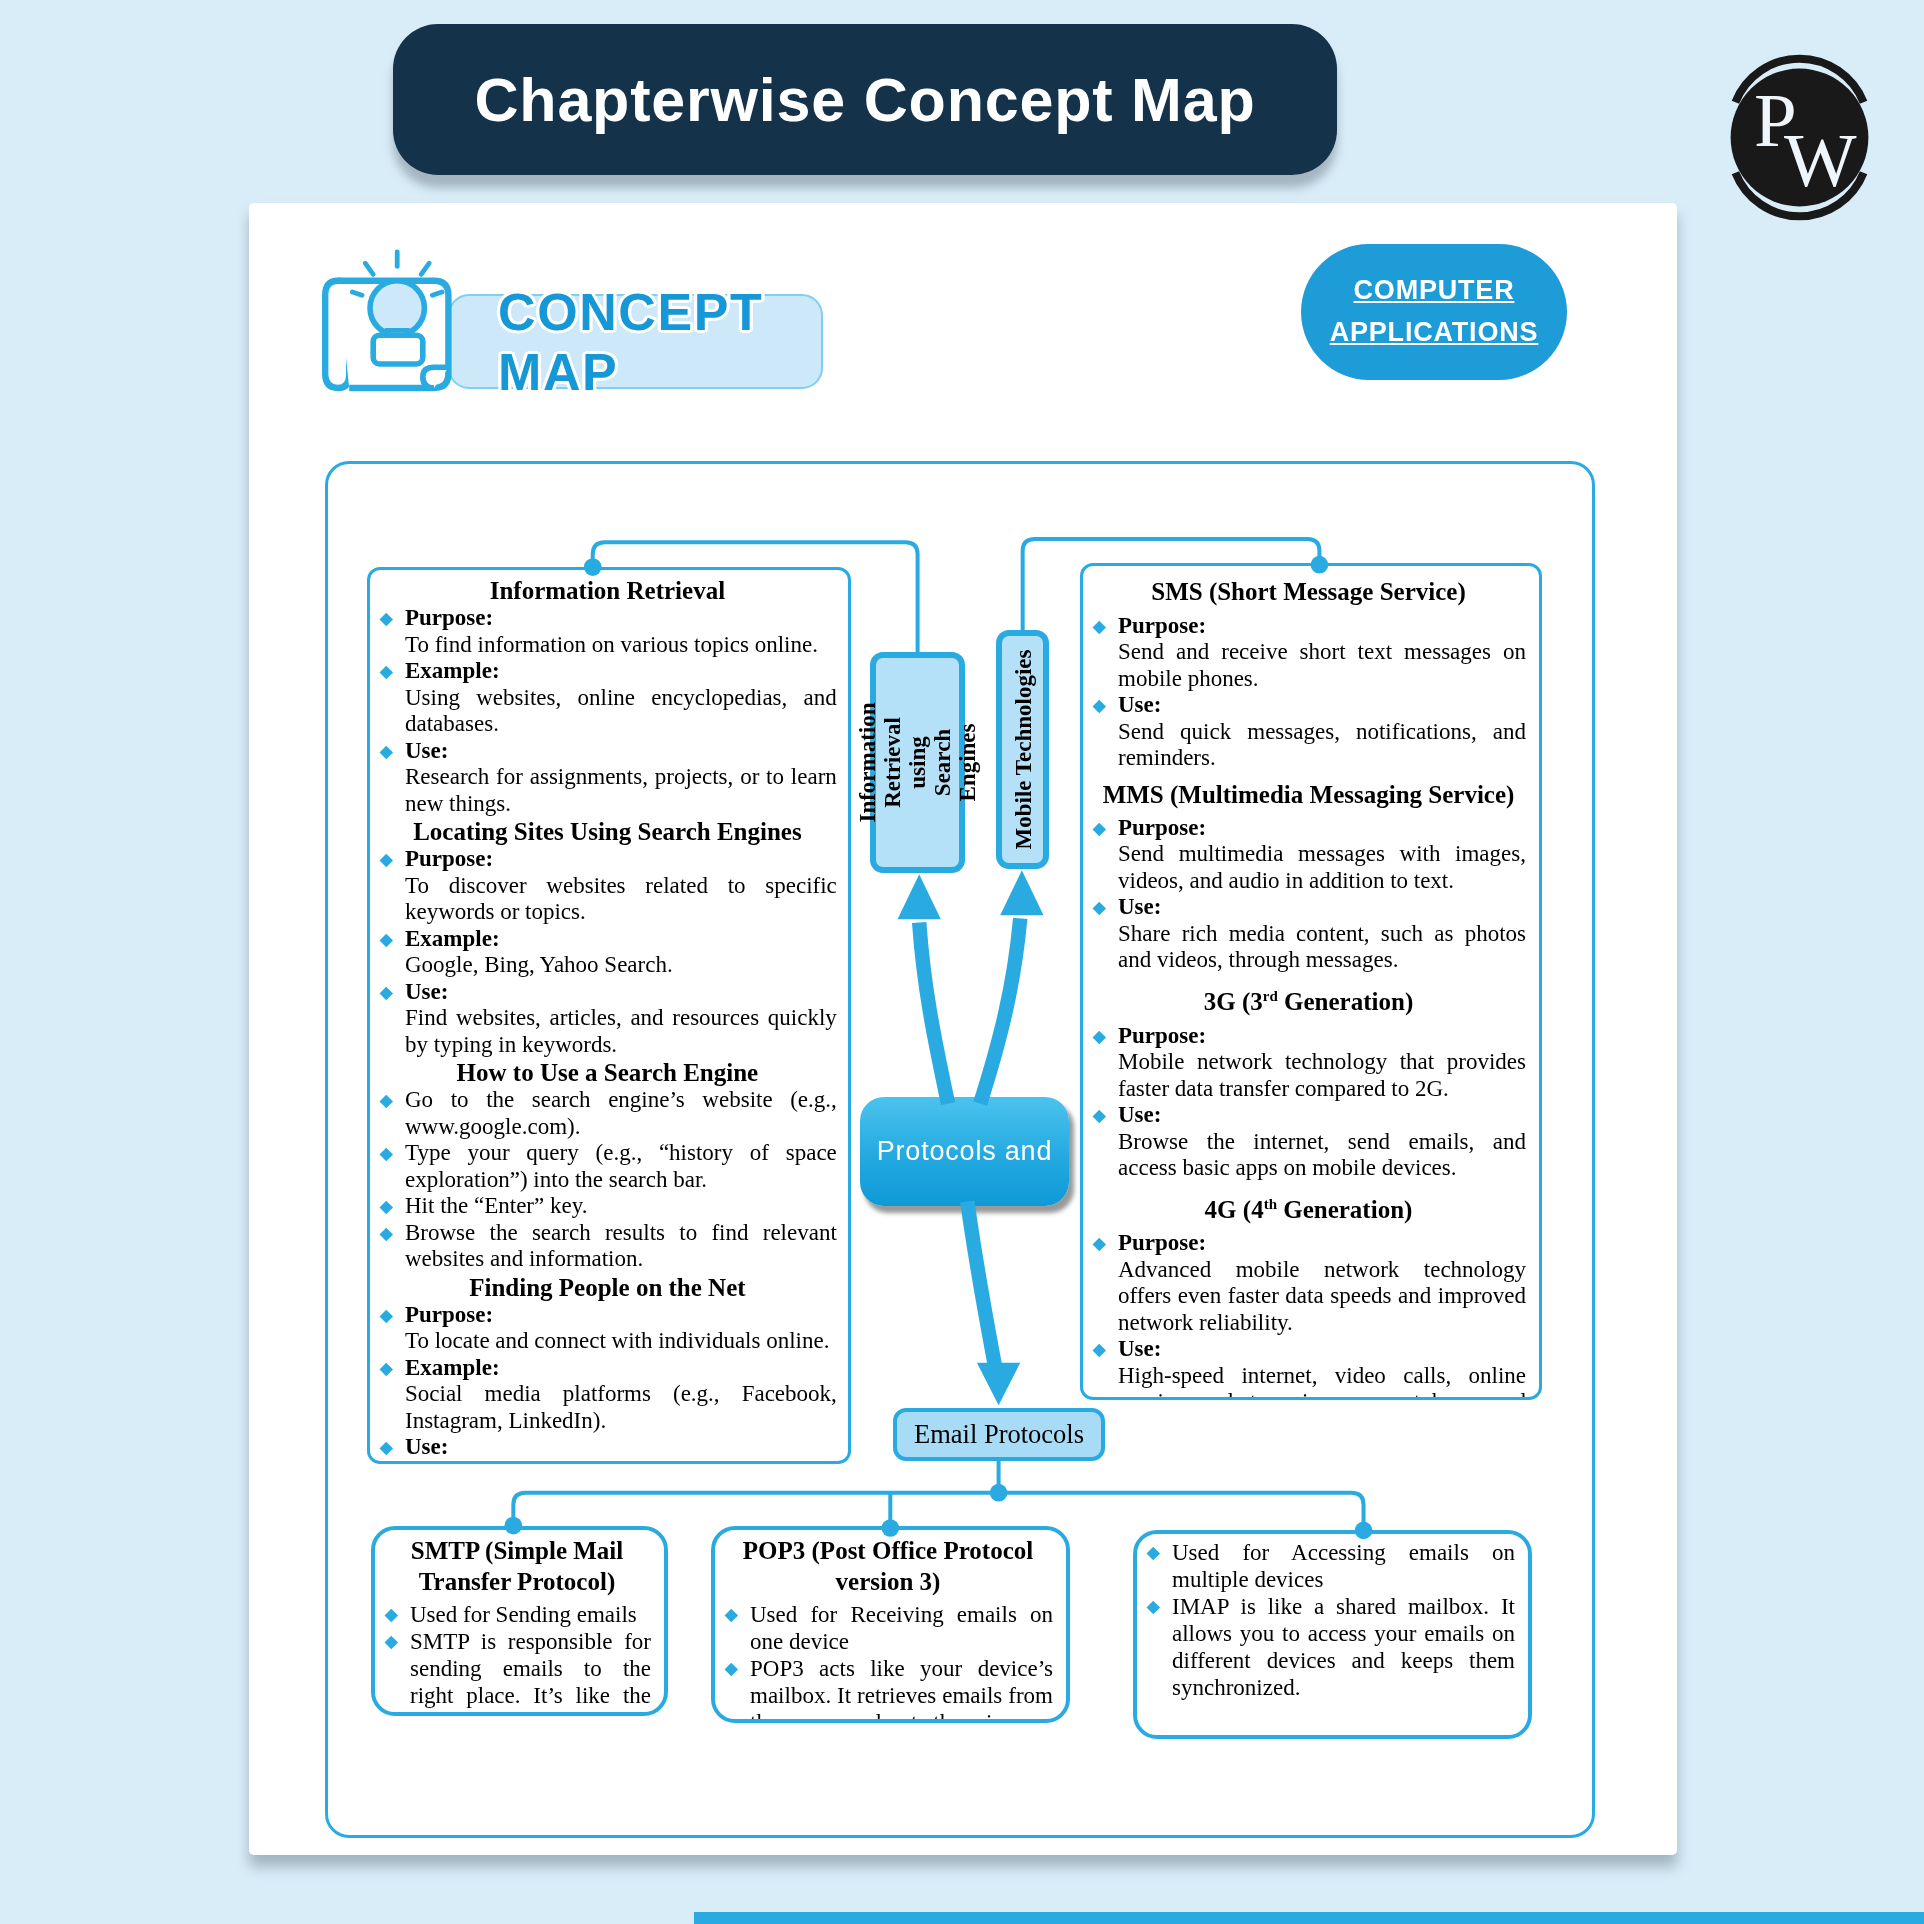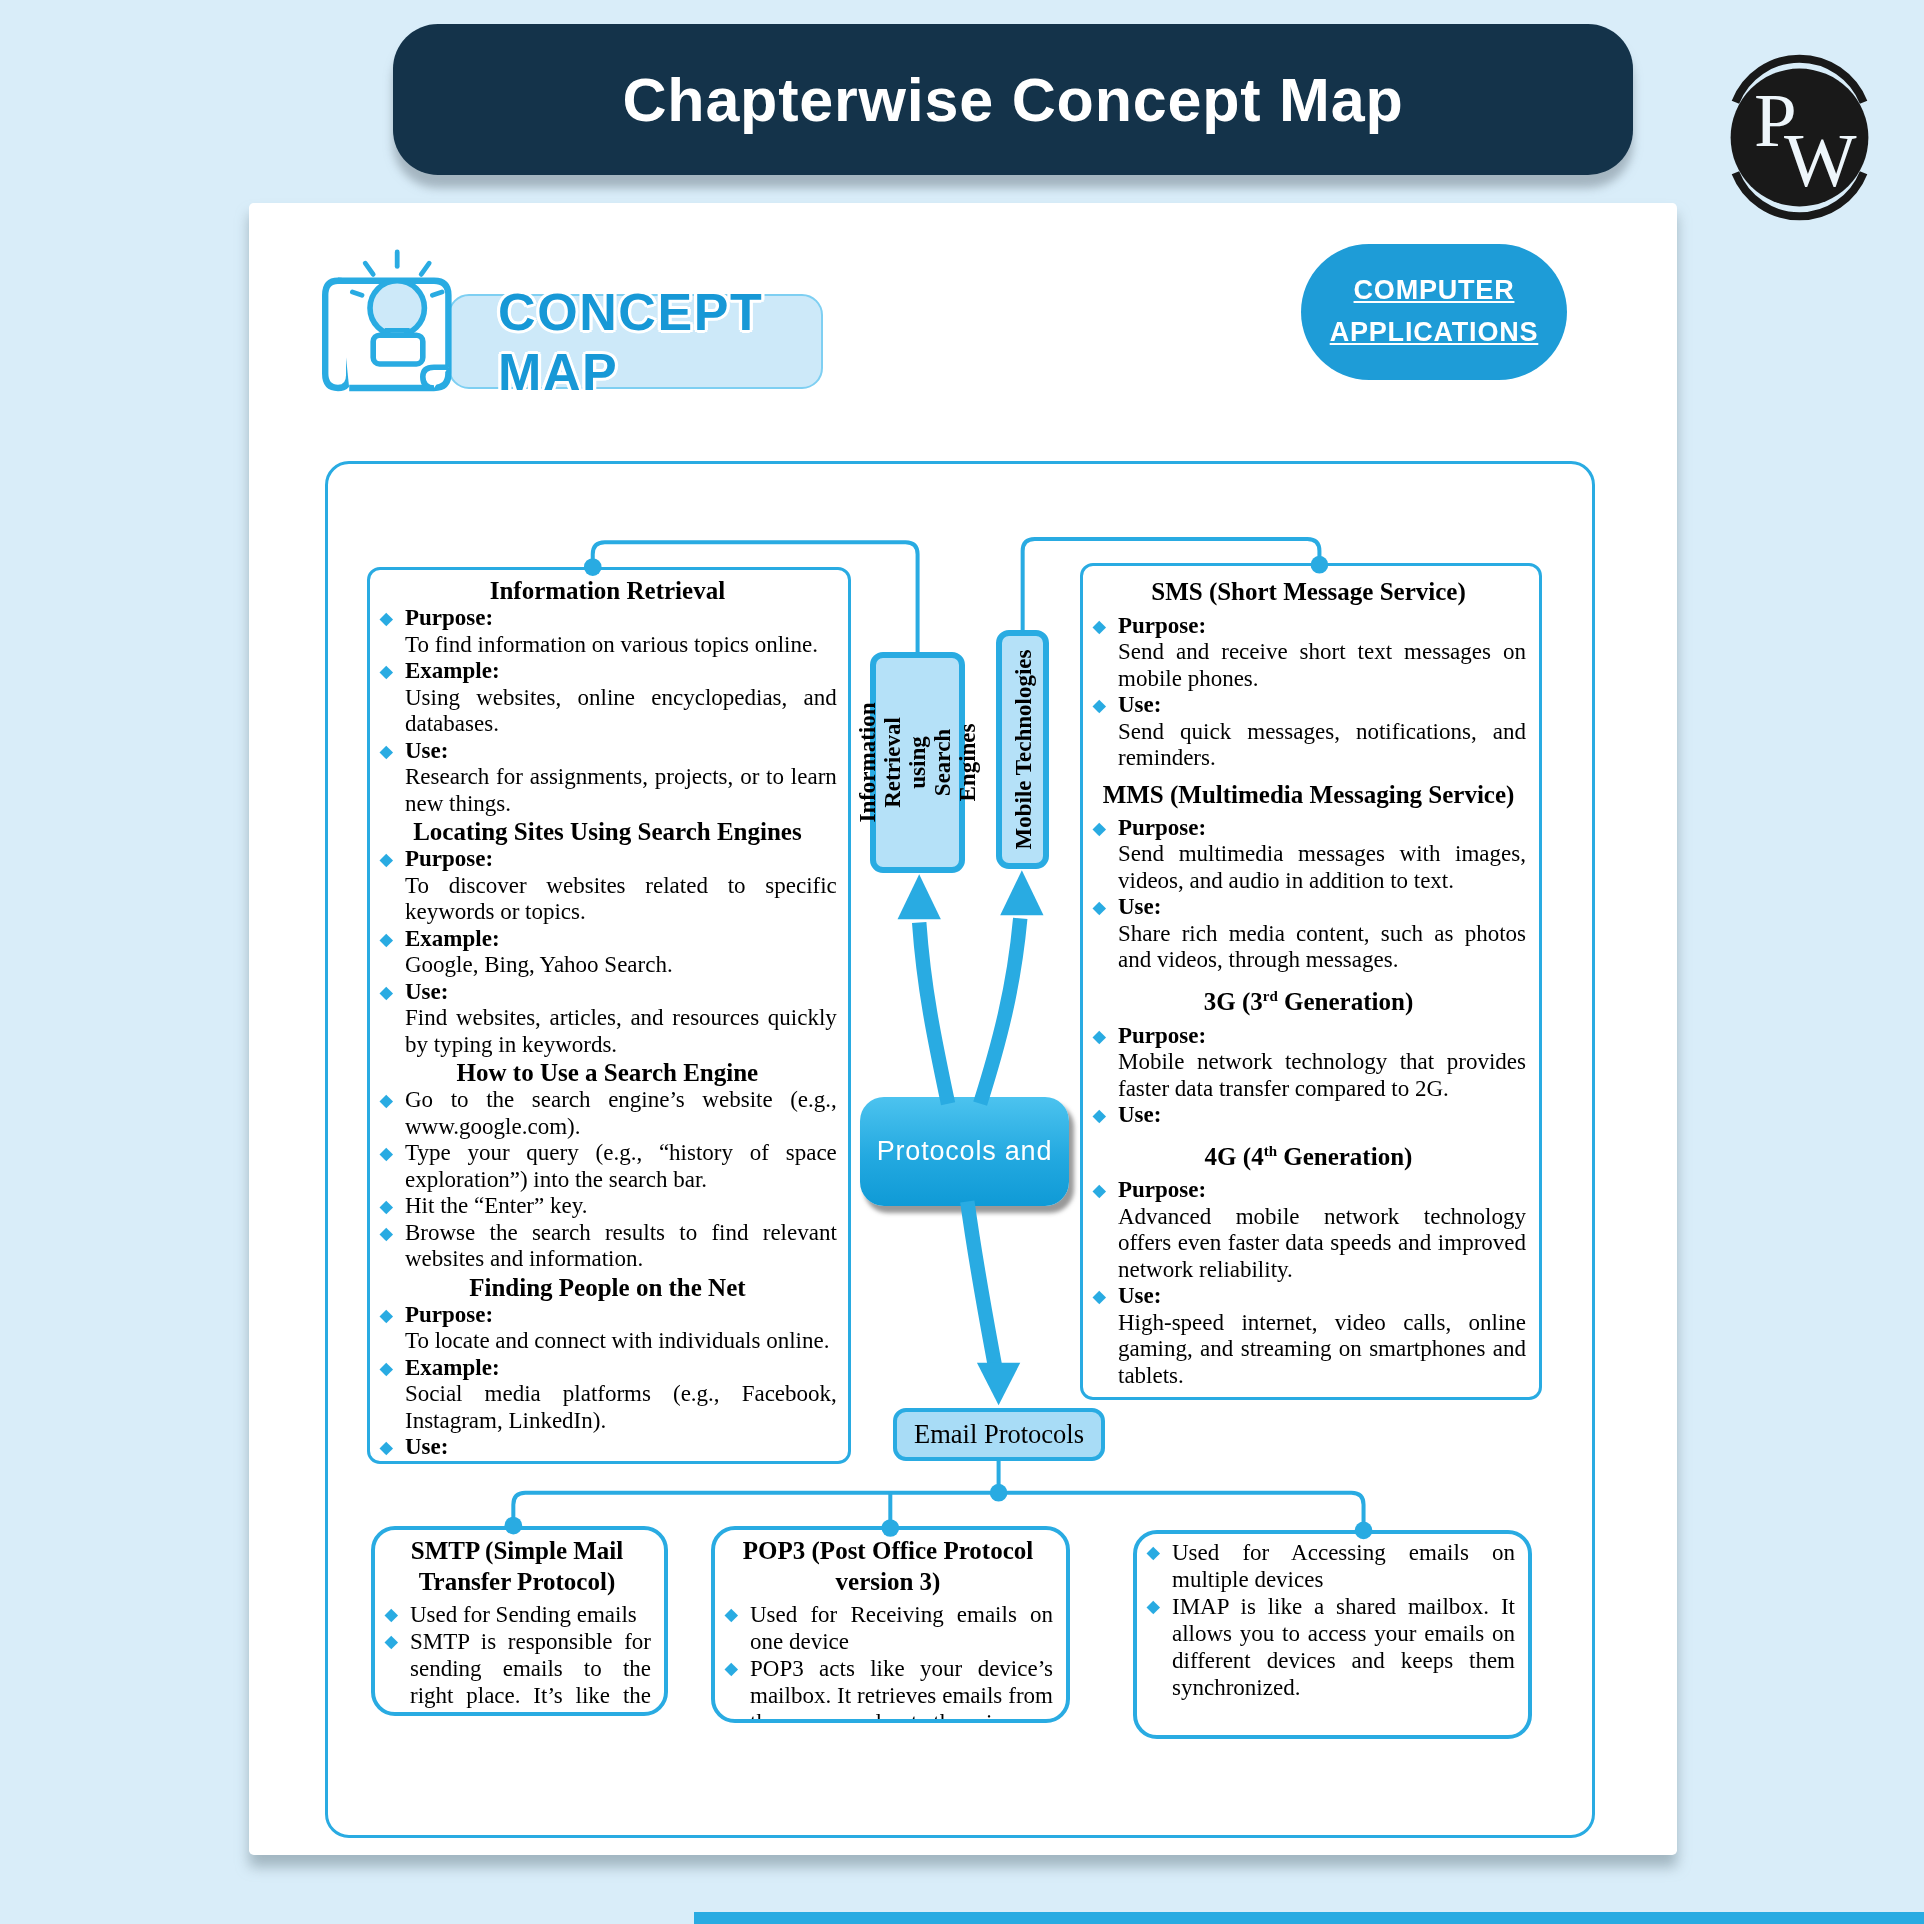--- a/index.html
+++ b/index.html
@@ -12,21 +12,21 @@
   *{box-sizing:border-box;margin:0;padding:0;}
   html,body{width:1925px;height:1925px;}
   body{
     position:relative;
     background:var(--bg);
     font-family:"Liberation Serif", serif;
     overflow:hidden;
   }
   
   .title-banner{
-    position:absolute;left:393px;top:24px;width:1240px;height:151px;
+    position:absolute;left:393px;top:24px;width:944px;height:151px;
     background:var(--navy);border-radius:45px;
     display:flex;align-items:center;justify-content:center;
     box-shadow:0 13px 9.6px rgba(120,135,145,0.55);
   }
   .title-banner span{
     color:#ffffff;font-family:"Liberation Sans",sans-serif;
     font-weight:bold;font-size:61px;letter-spacing:0.8px;
   }
   .pw-logo{position:absolute;left:1713px;top:51px;width:173px;height:173px;}
   
@@ -279,20 +279,21 @@
       <span class="diamond">◆</span>
       <div class="bullet-body">
         <div class="bullet-label">Purpose:</div>
         <div class="bullet-desc">Mobile network technology that provides faster data transfer compared to 2G.</div>
       </div>
     </div>
     <div class="bullet-item">
       <span class="diamond">◆</span>
       <div class="bullet-body">
         <div class="bullet-label">Use:</div>
+        <div class="bullet-desc">Browse the internet, send emails, and access basic apps on mobile devices.</div>
       </div>
     </div>
     <div class="sec-heading">4G (4<sup>th</sup> Generation)</div>
     <div class="bullet-item">
       <span class="diamond">◆</span>
       <div class="bullet-body">
         <div class="bullet-label">Purpose:</div>
         <div class="bullet-desc">Advanced mobile network technology offers even faster data speeds and improved network reliability.</div>
       </div>
     </div>

